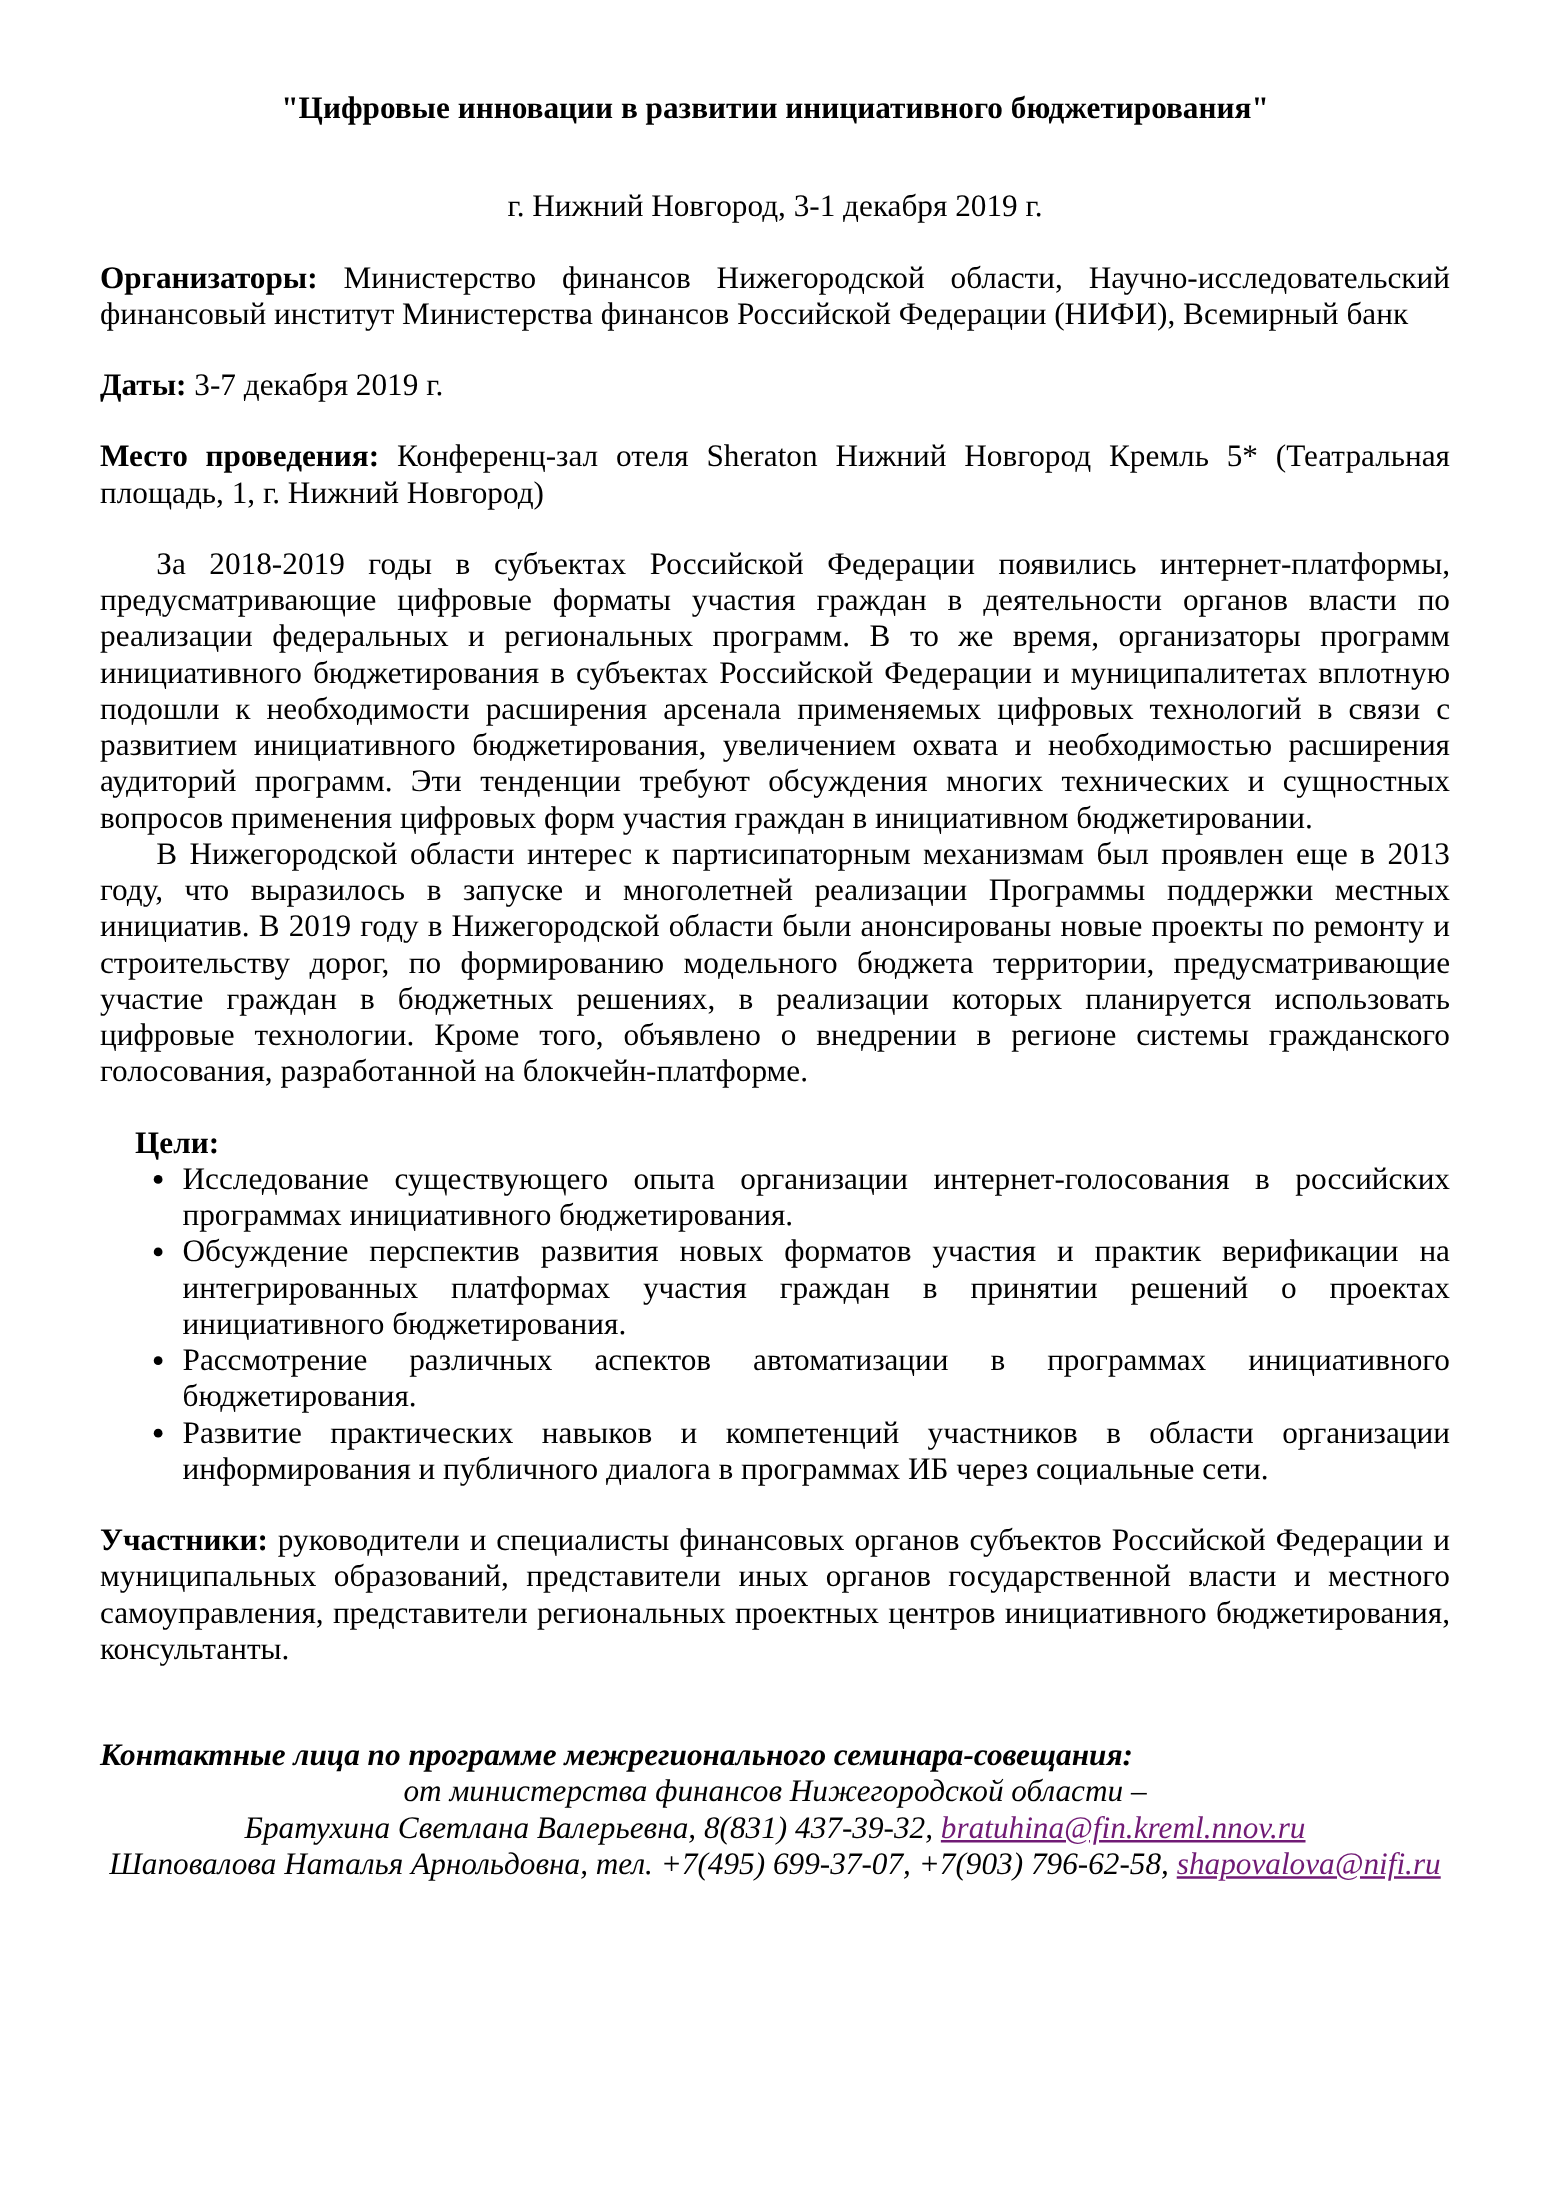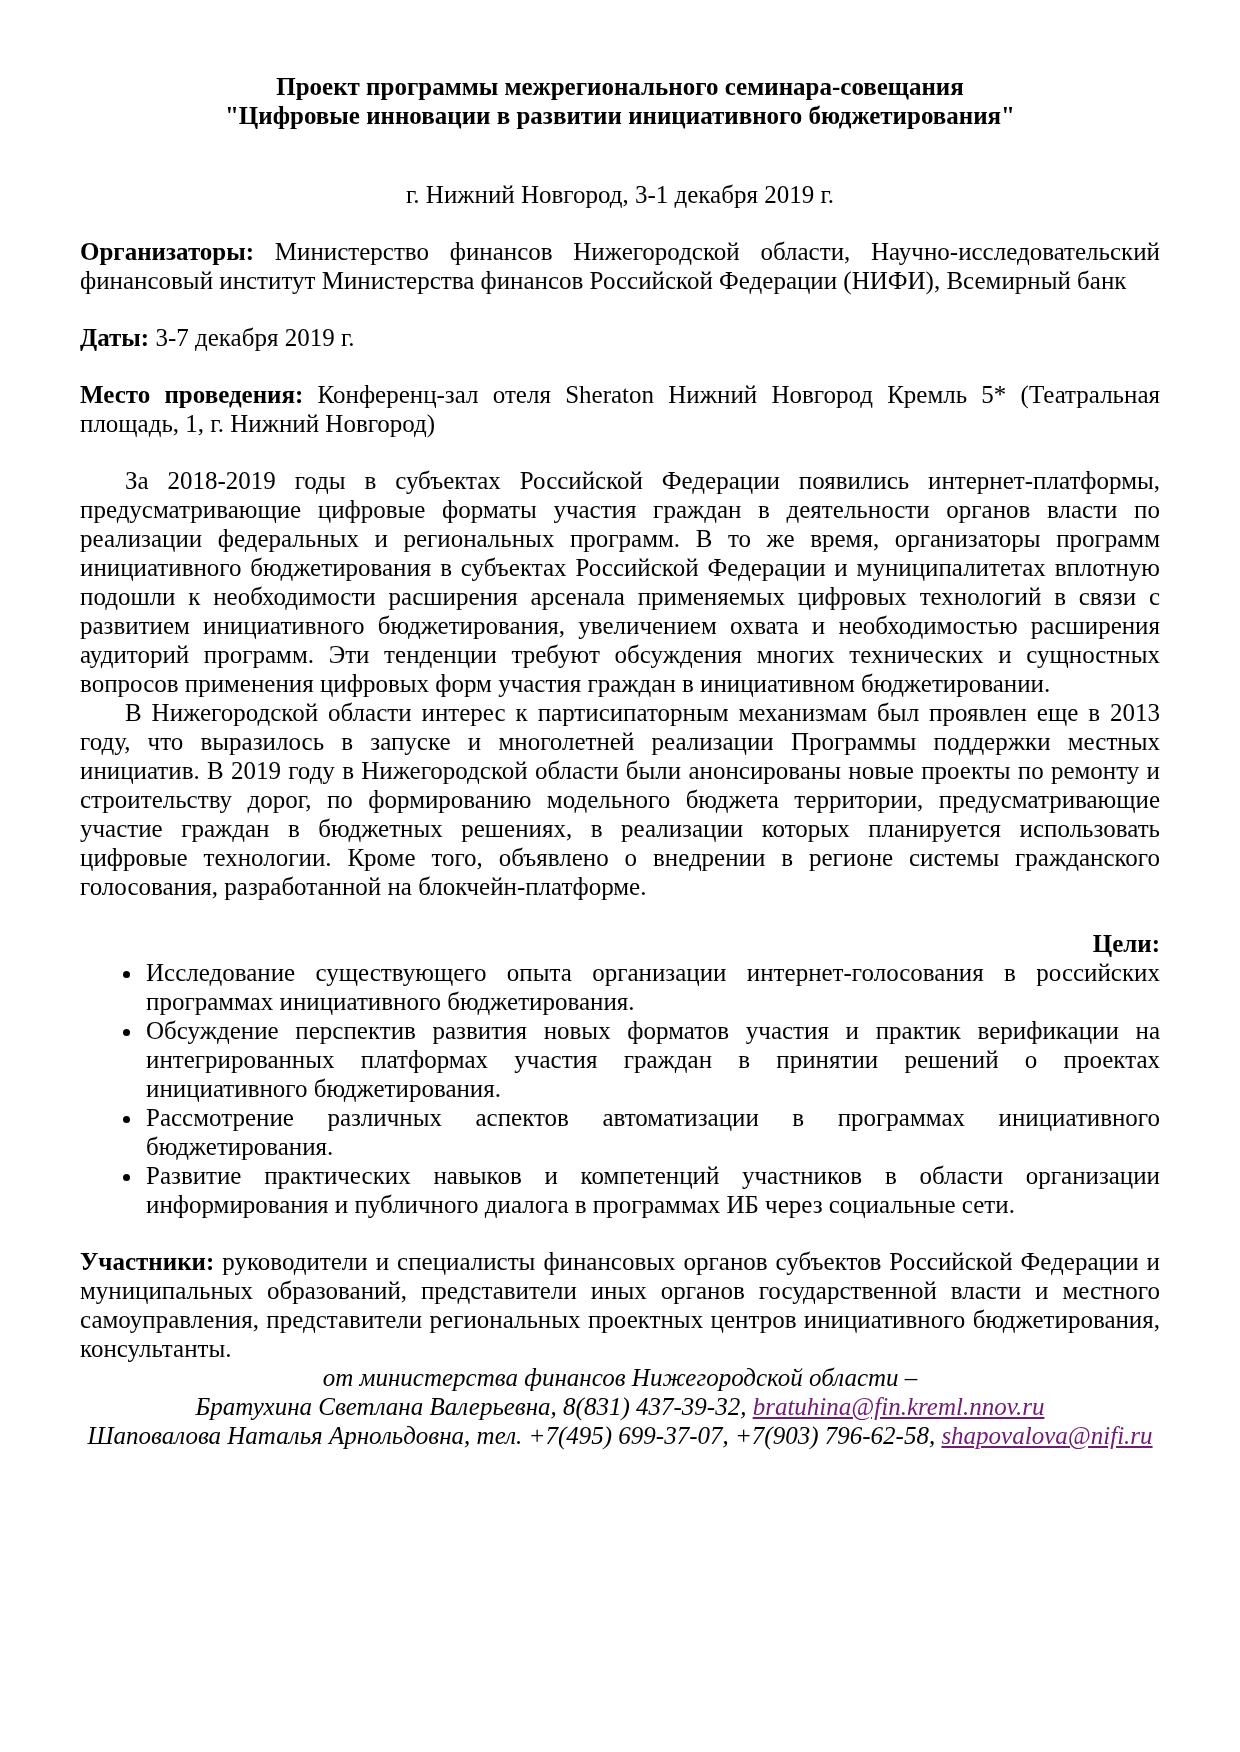--- a/index.html
+++ b/index.html
@@ -15,35 +15,34 @@
     font-family: "Liberation Serif", "DejaVu Serif", serif;
     font-size: 25px;
     line-height: 29px;
   }
   p { margin: 0; text-align: justify; }
   .title { text-align: center; font-weight: bold; margin-bottom: 50px; }
   .center { text-align: center; }
   .mb { margin-bottom: 28px; }
   .indent { text-indent: 45px; }
   .b { font-weight: bold; }
-  .goals-heading { margin-top: 28px; margin-left: 40px; font-weight: bold; text-align: right; }
+  .goals-heading { margin-top: 28px; margin-left: 28px; font-weight: bold; text-align: left; }
   ul.goals { margin: 0 0 28px 0; padding-left: 64px; }
   ul.goals li { text-align: justify; padding-left: 2px; }
   .contacts-heading { margin-top: 56px; font-weight: bold; font-style: italic; text-align: left; }
   .it { font-style: italic; text-align: center; }
   .block-gap { margin-top: 28px; }
   a.email { color: #701a75; text-decoration: underline; cursor: pointer; }
 </style>
 </head>
 <body>
 
 <div class="page">
 
   <div class="title">
-    <div>Проект программы межрегионального семинара-совещания</div>
     <div>"Цифровые инновации в развитии инициативного бюджетирования"</div>
   </div>
 
   <p class="center mb">г. Нижний Новгород, 3-1 декабря 2019 г.</p>
 
   <p class="mb"><span class="b">Организаторы:</span><span> Министерство финансов Нижегородской области, Научно-исследовательский финансовый институт Министерства финансов Российской Федерации (НИФИ), Всемирный банк</span></p>
 
   <p class="mb"><span class="b">Даты:</span><span> 3-7 декабря 2019 г.</span></p>
 
   <p class="mb"><span class="b">Место проведения:</span><span> Конференц-зал отеля Sheraton Нижний Новгород Кремль 5* (Театральная площадь, 1, г. Нижний Новгород)</span></p>
@@ -54,19 +53,20 @@
   <p class="goals-heading">Цели:</p>
   <ul class="goals">
     <li>Исследование существующего опыта организации интернет-голосования в российских программах инициативного бюджетирования.</li>
     <li>Обсуждение перспектив развития новых форматов участия и практик верификации на интегрированных платформах участия граждан в принятии решений о проектах инициативного бюджетирования.</li>
     <li>Рассмотрение различных аспектов автоматизации в программах инициативного бюджетирования.</li>
     <li>Развитие практических навыков и компетенций участников в области организации информирования и публичного диалога в программах ИБ через социальные сети.</li>
   </ul>
 
   <p><span class="b">Участники:</span><span> руководители и специалисты финансовых органов субъектов Российской Федерации и муниципальных образований, представители иных органов государственной власти и местного самоуправления, представители региональных проектных центров инициативного бюджетирования, консультанты.</span></p>
 
+  <p class="contacts-heading">Контактные лица по программе межрегионального семинара-совещания:</p>
 
   <p class="it">от министерства финансов Нижегородской области –</p>
   <p class="it"><span>Братухина Светлана Валерьевна, 8(831) 437-39-32, </span><a class="email" href="#">bratuhina@fin.kreml.nnov.ru</a></p>
 
   <p class="it"><span>Шаповалова Наталья Арнольдовна, тел. +7(495) 699-37-07, +7(903) 796-62-58, </span><a class="email" href="#">shapovalova@nifi.ru</a></p>
 
 </div>
 
 </body></html>

